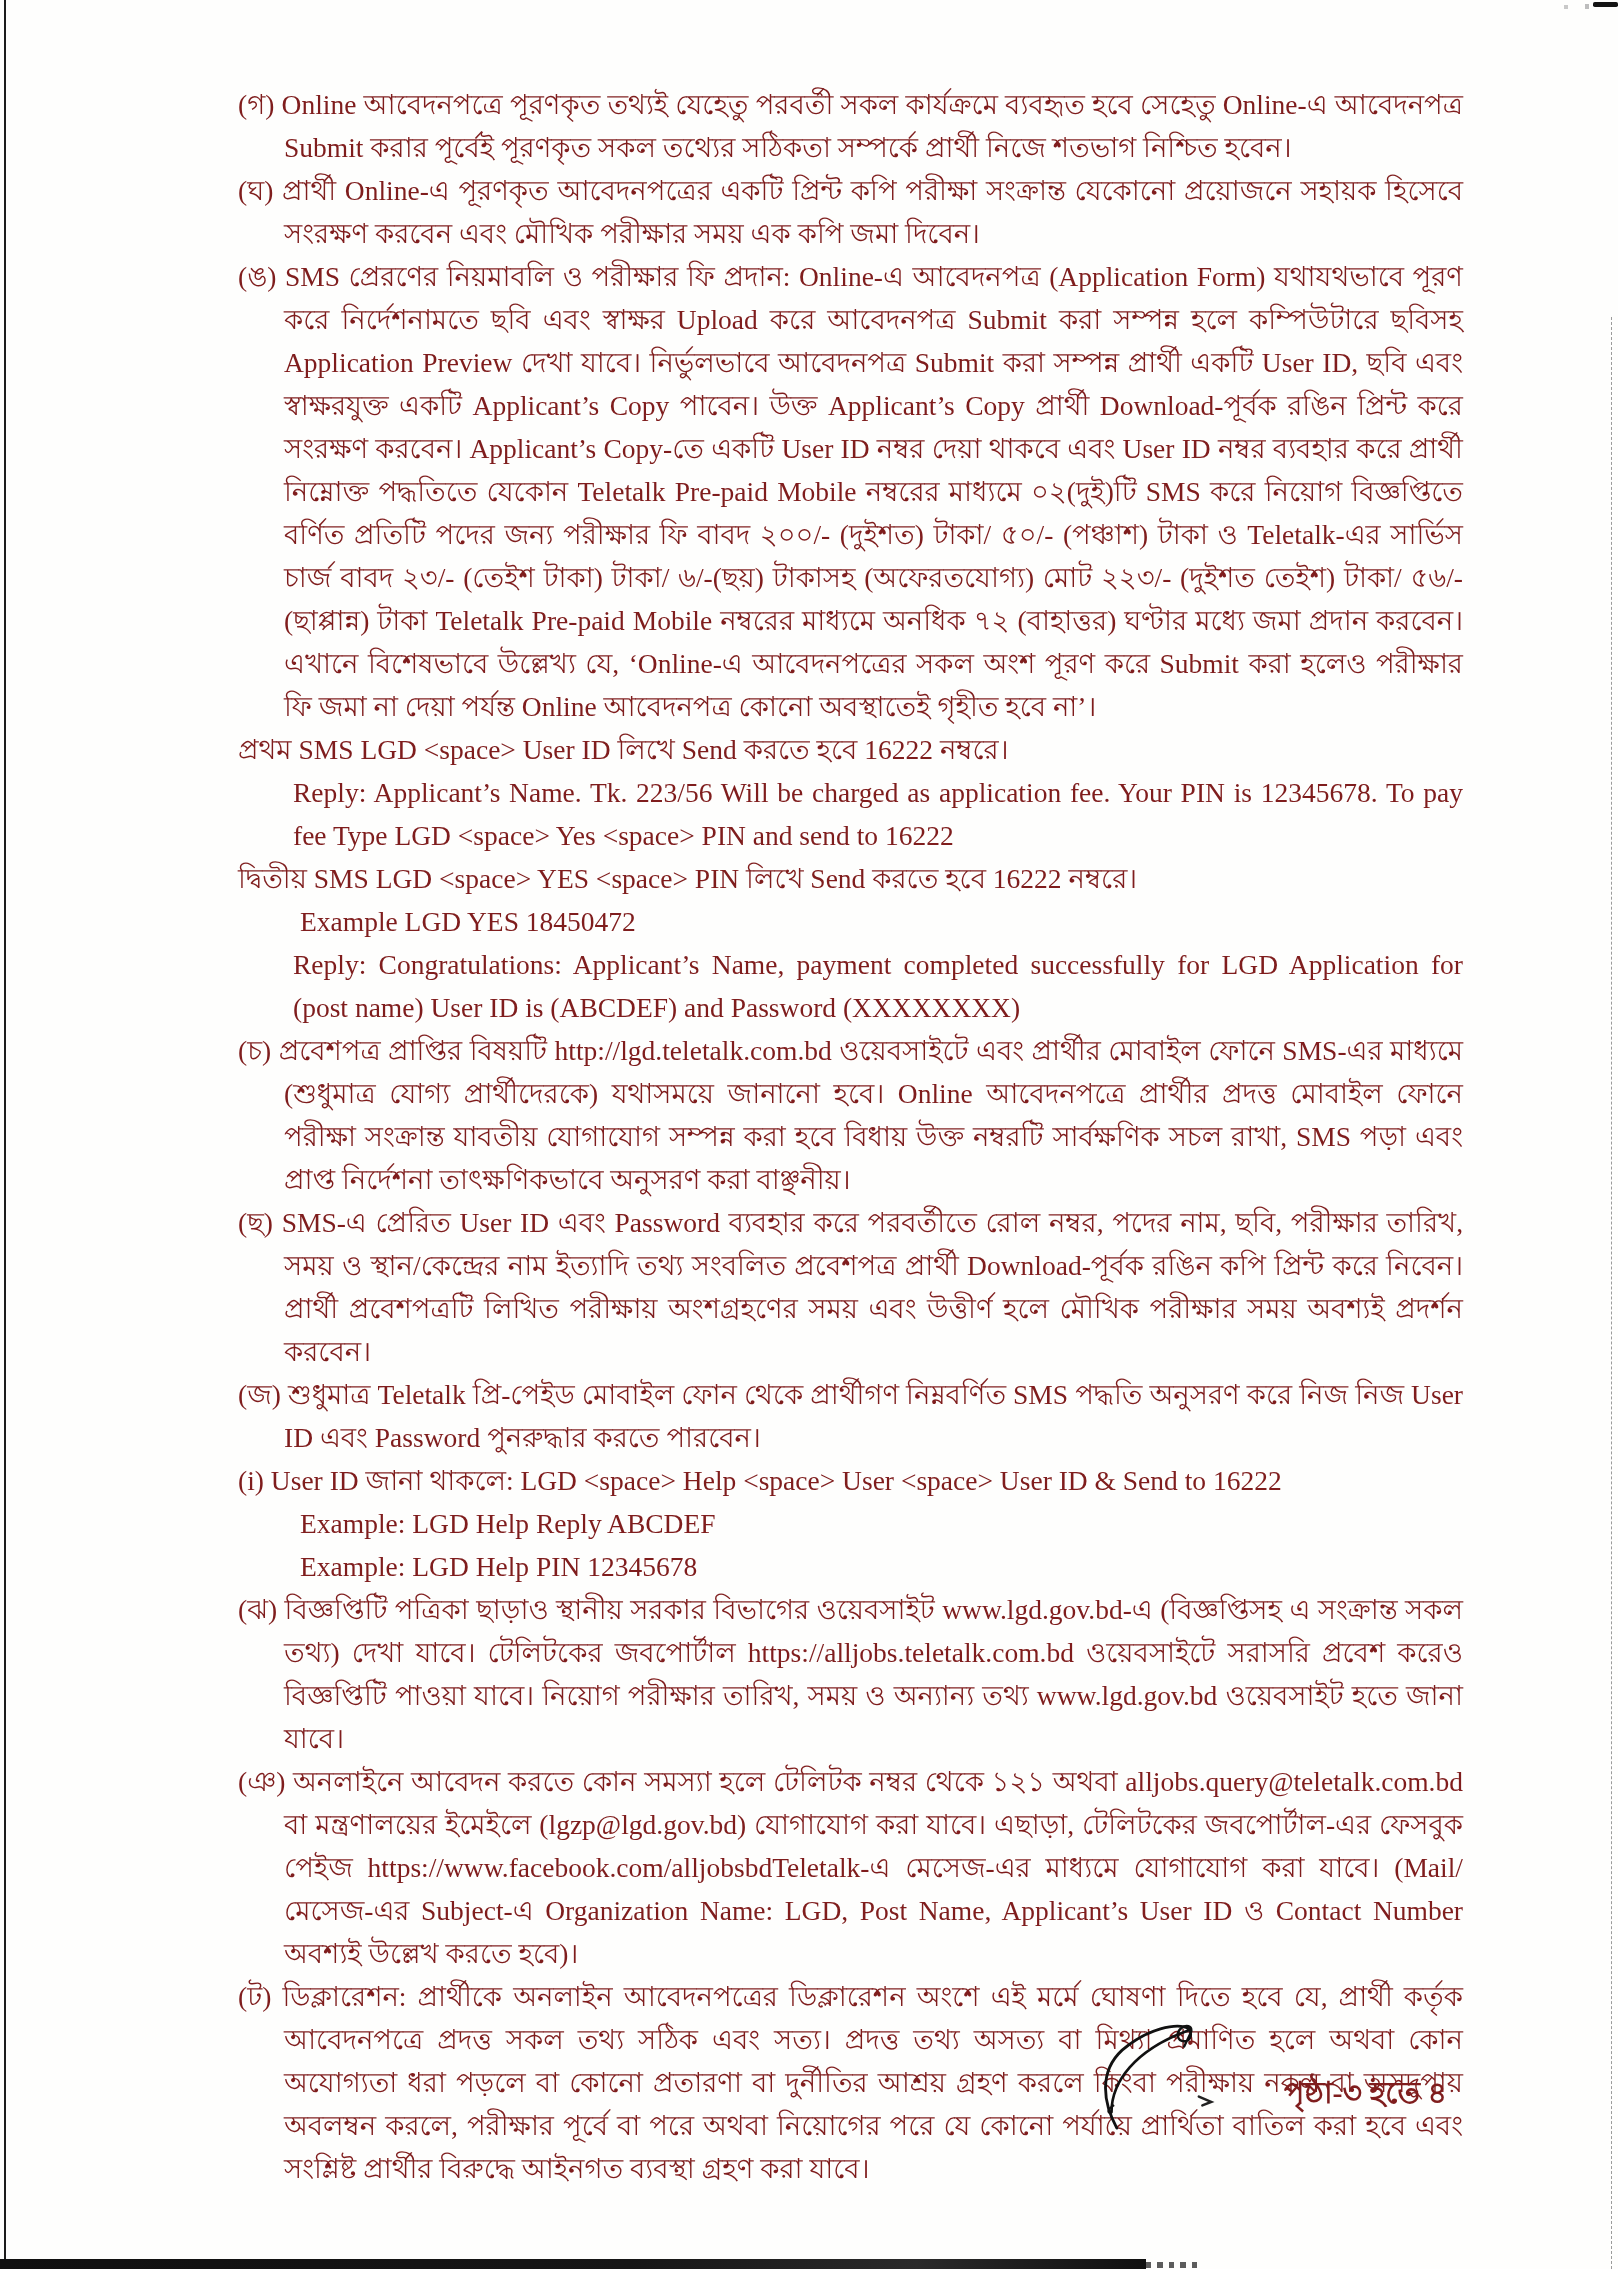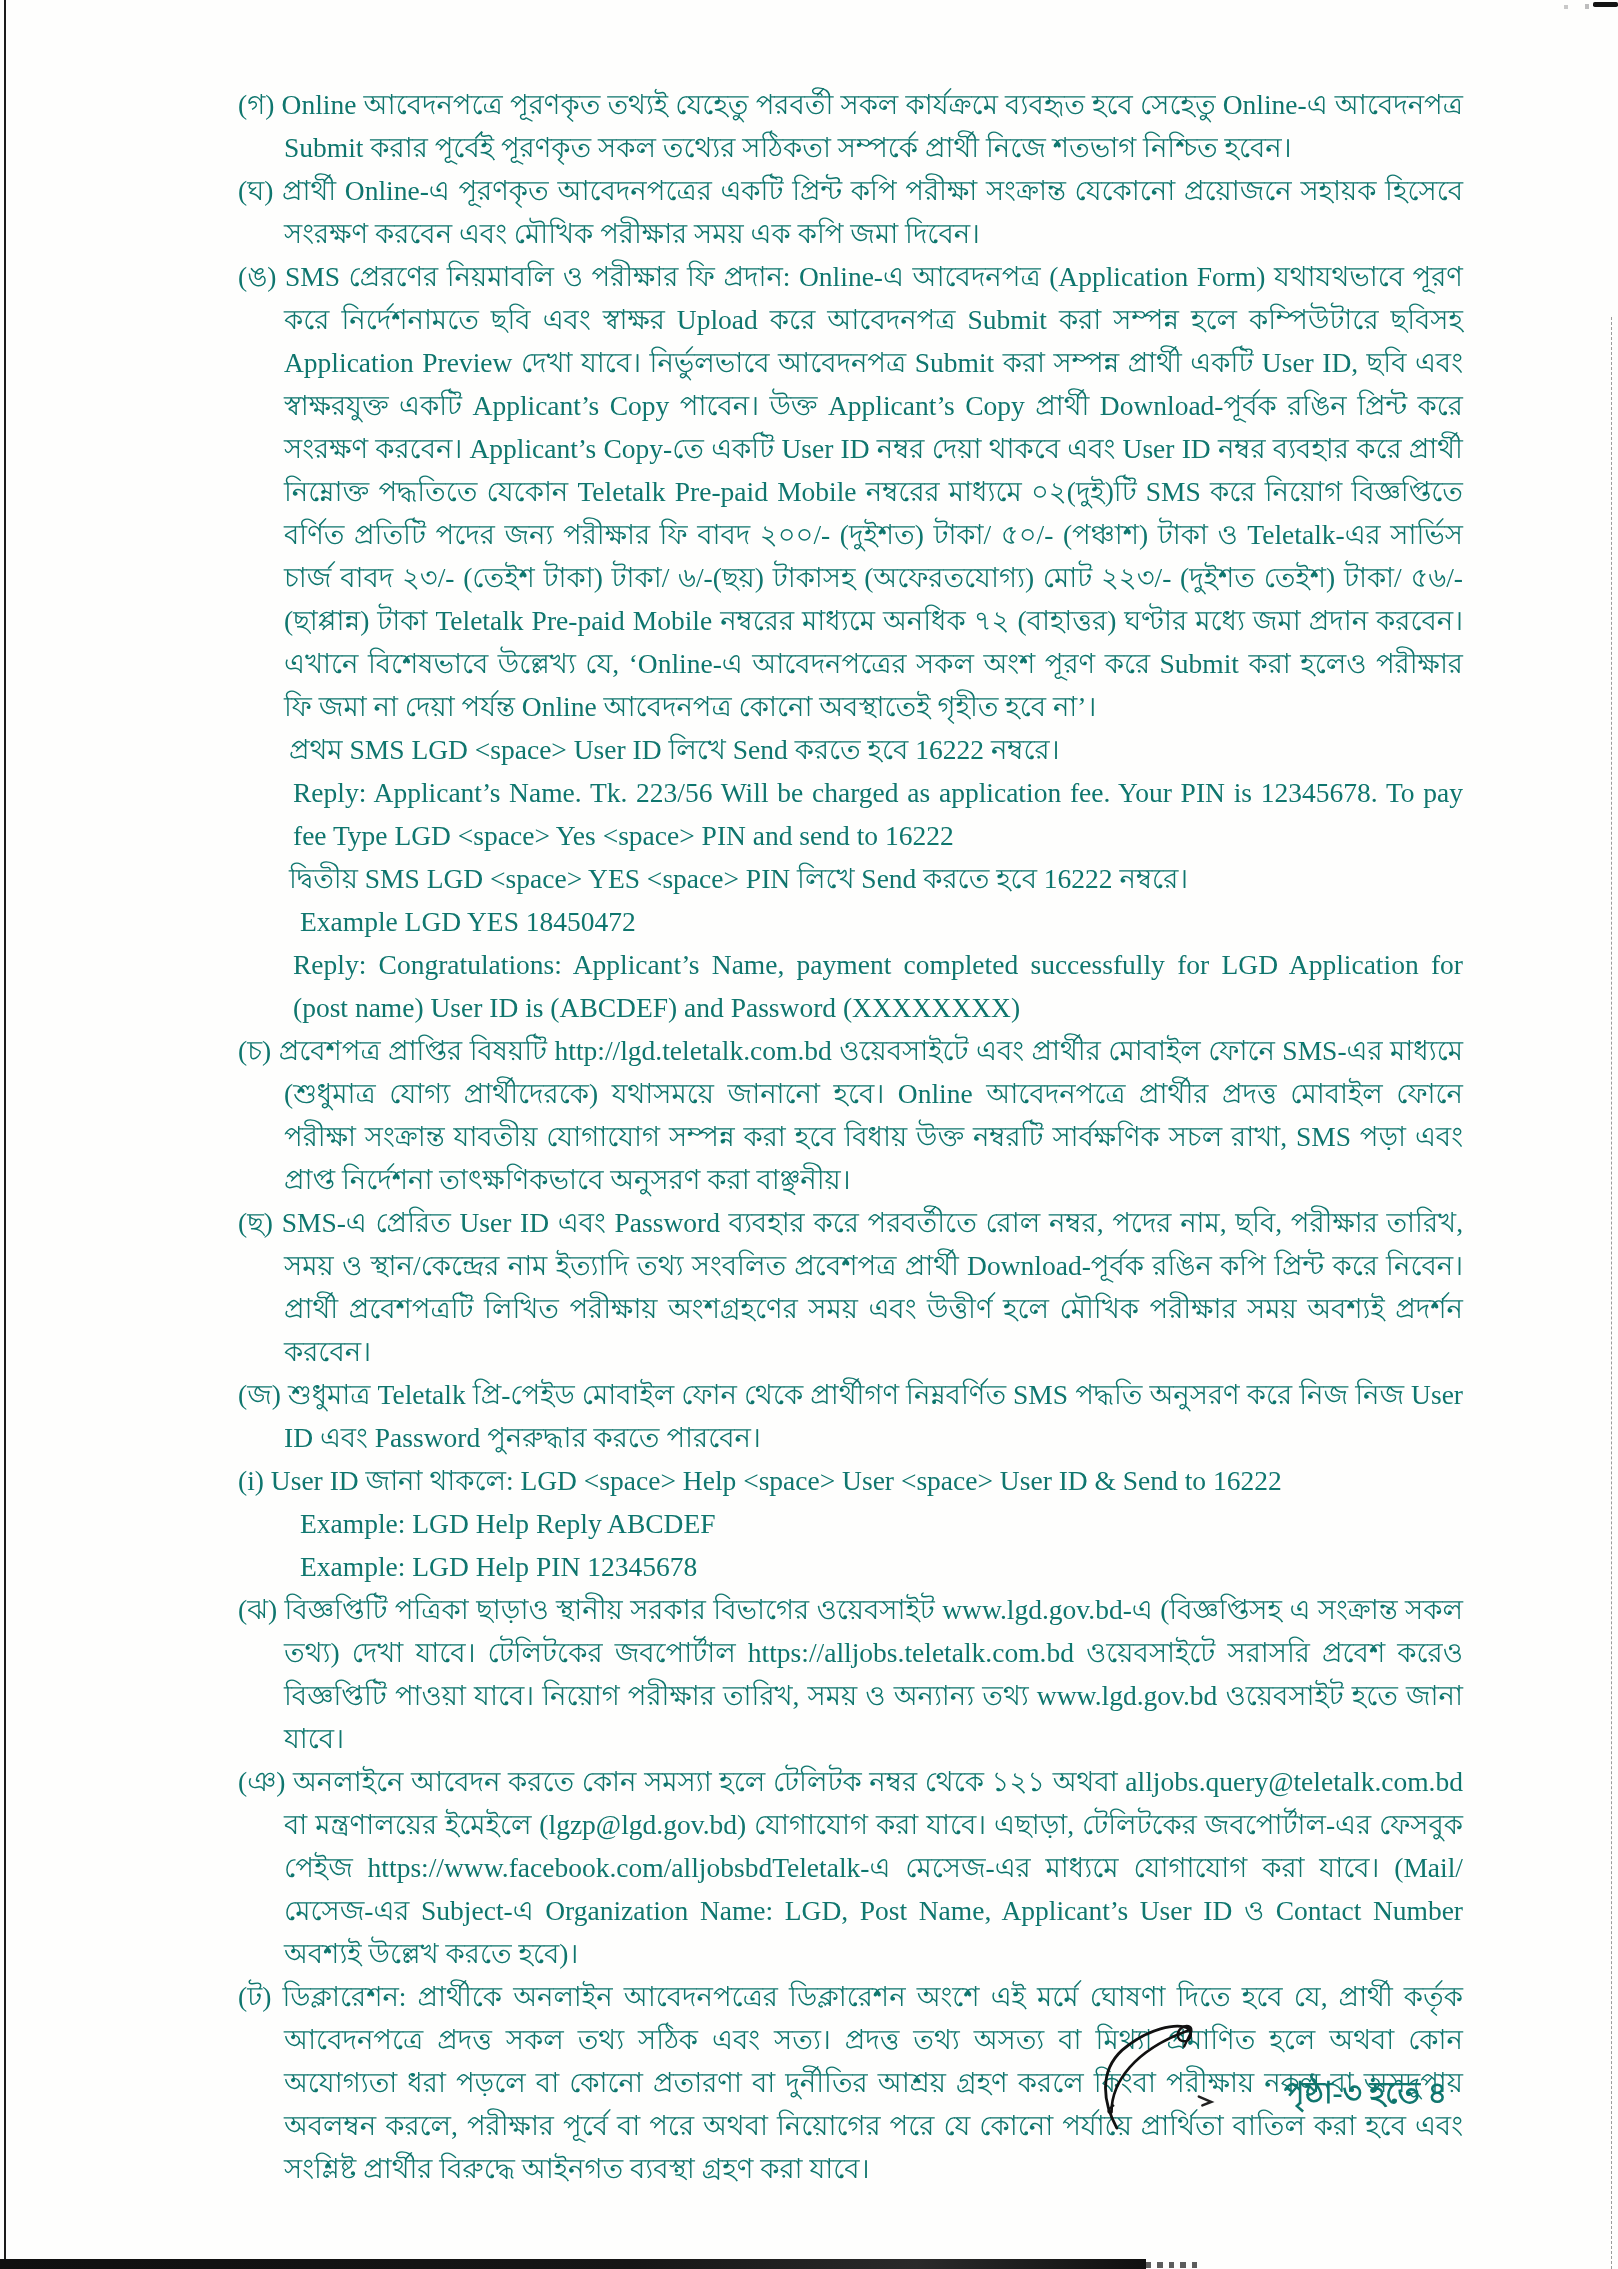--- a/index.html
+++ b/index.html
@@ -3,21 +3,21 @@
 <meta charset="utf-8">
 <style>
   html, body { margin: 0; padding: 0; background: #e8e8e8; }
   .page {
     position: relative;
     width: 1618px;
     height: 2270px;
     background: #fefefd;
     overflow: hidden;
     font-family: "Liberation Serif", "DejaVu Serif", serif;
-    color: #0f766e;
+    color: #7f1d1d;
   }
 
   
   .left-scan-line {
     position: absolute; left: 3.5px; top: 0; width: 2.7px; height: 2270px;
     background: #1c1c1c;
   }
   .right-scan-line {
     position: absolute; left: 1611px; top: 317px; height: 1952px; width: 0;
     border-left: 1.8px dashed #9b9b9b;
@@ -42,21 +42,21 @@
     position: absolute;
     left: 238px;
     top: 83px;
     width: 1225px;
     font-size: 27.5px;
     line-height: 43px;
     text-align: justify;
   }
   .block { margin: 0; }
   .block.item { padding-left: 46px; text-indent: -46px; }
-  .block.sms     { margin-left: 51px; }
+  .block.sms     { }
   .block.example { margin-left: 62px; }
   .block.reply   { margin-left: 55px; }
   .label { white-space: pre; }
   .seg.b { font-weight: normal; }
 
   
   .page-number {
     position: absolute; left: 1284px; top: 2069px;
     font-size: 30px; font-weight: bold; white-space: nowrap;
   }

